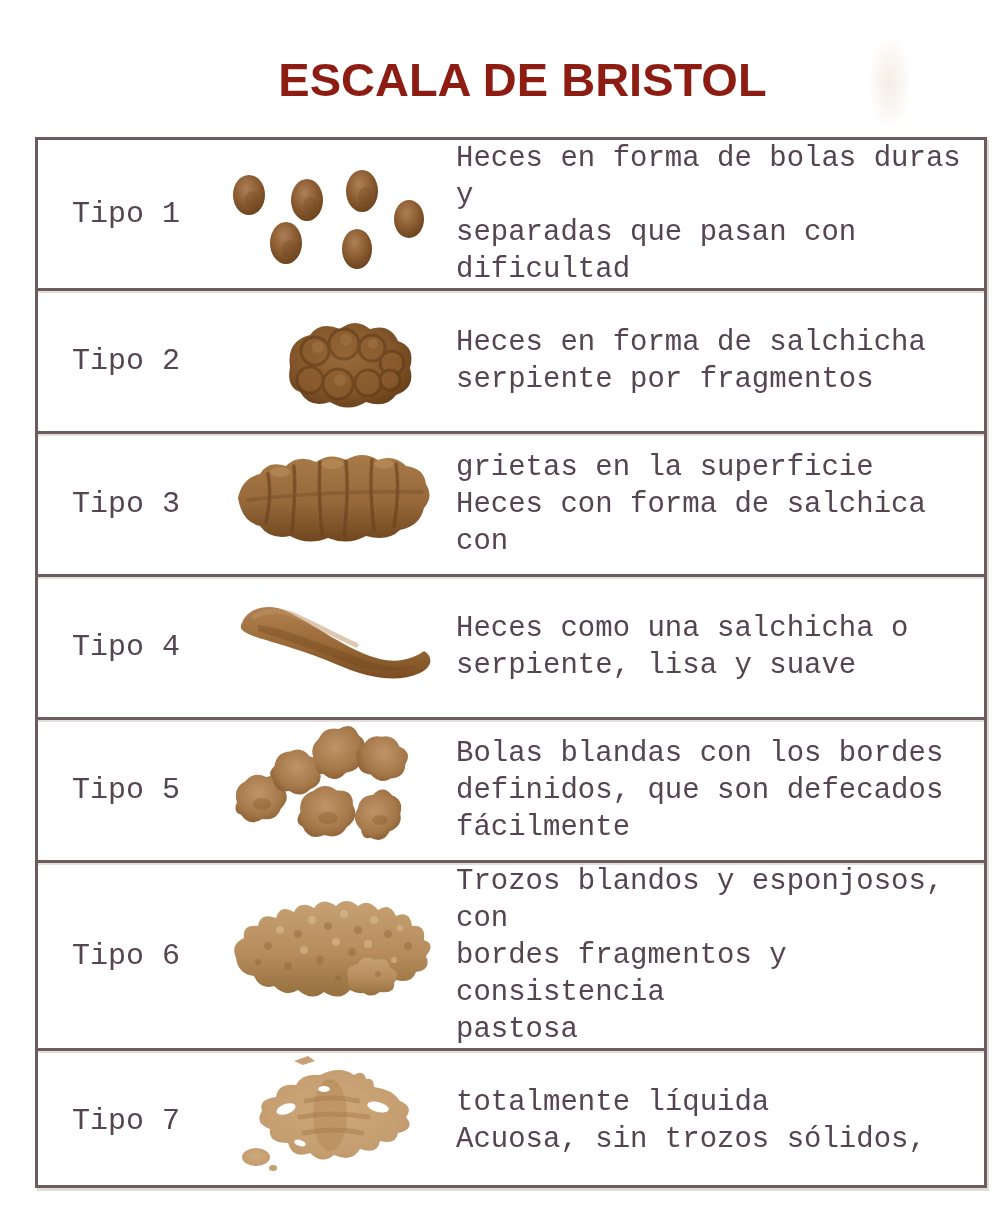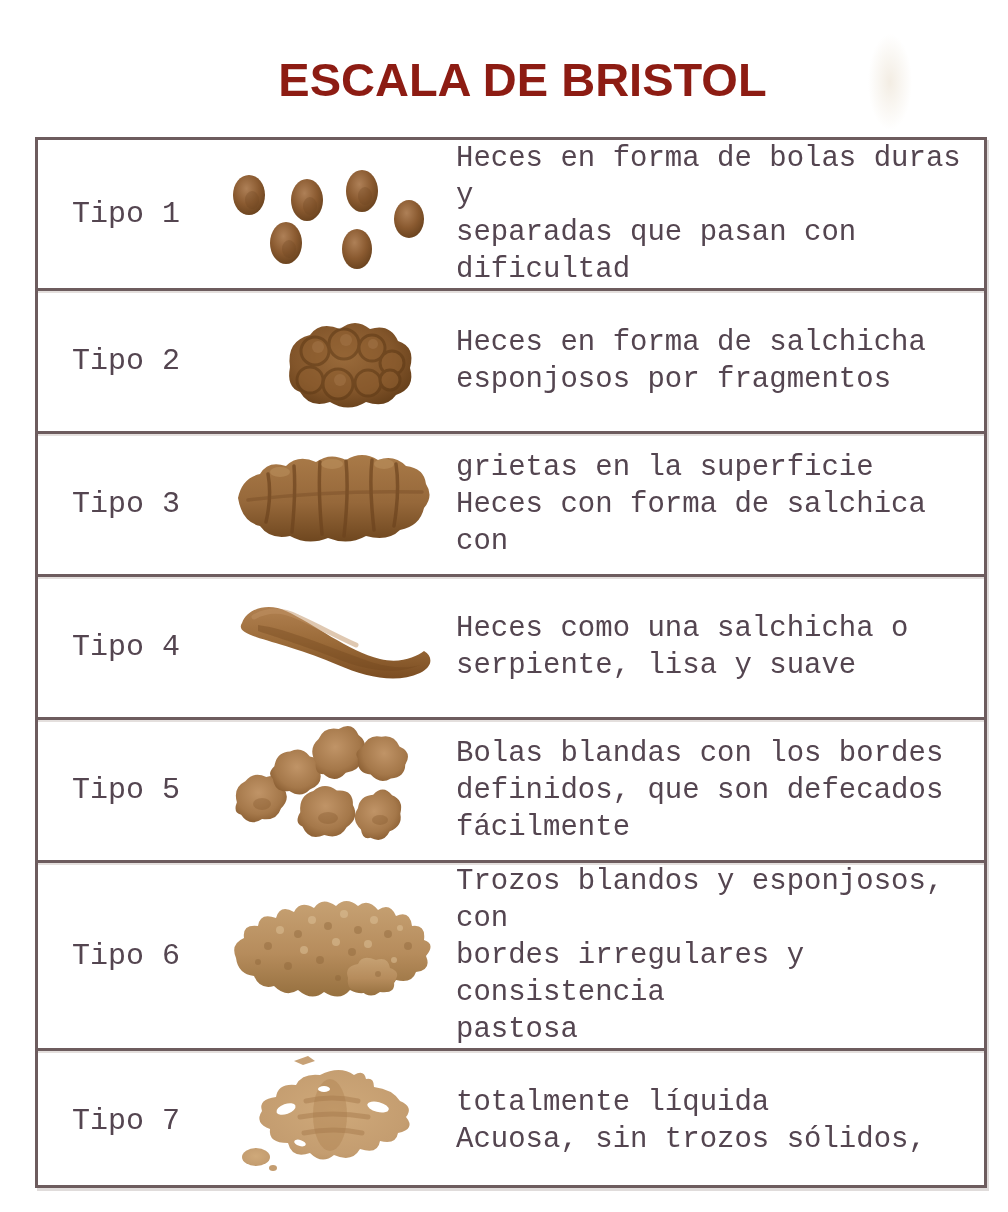--- a/index.html
+++ b/index.html
@@ -130,21 +130,21 @@
         <g fill="#A5774A" opacity=".5">
           <circle cx="90" cy="56" r="6"></circle>
           <circle cx="118" cy="49" r="6"></circle>
           <circle cx="145" cy="53" r="5"></circle>
           <circle cx="112" cy="89" r="6"></circle>
         </g>
       </svg>
     </div>
     <div class="desc">
       <span class="line">Heces en forma de salchicha</span>
-      <span class="line">esponjosos por fragmentos</span>
+      <span class="line">serpiente por fragmentos</span>
     </div>
   </div>
 
   <div class="row">
     <div class="type-label">Tipo 3</div>
     <div class="illus">
       <svg width="228" height="140" viewBox="0 0 228 140">
         <defs>
           <linearGradient id="g3" x1="0" y1="0" x2="0" y2="1">
             <stop offset="0" stop-color="#A97A48"></stop>
@@ -266,21 +266,21 @@
             <circle cx="172" cy="42" r="3"></circle>
             <circle cx="76" cy="64" r="4"></circle>
           <circle cx="108" cy="56" r="4"></circle>
             <circle cx="140" cy="58" r="4"></circle>
             <circle cx="166" cy="74" r="3"></circle>
         </g>
       </svg>
     </div>
     <div class="desc">
       <span class="line">Trozos blandos y esponjosos, con</span>
-      <span class="line">bordes irregulares y consistencia</span>
+      <span class="line">bordes fragmentos y consistencia</span>
       <span class="line">pastosa</span>
     </div>
   </div>
 
   <div class="row">
     <div class="type-label">Tipo 7</div>
     <div class="illus">
       <svg width="228" height="140" viewBox="0 0 228 140">
         <defs>
           <radialGradient id="g7" cx="50%" cy="45%" r="70%">

